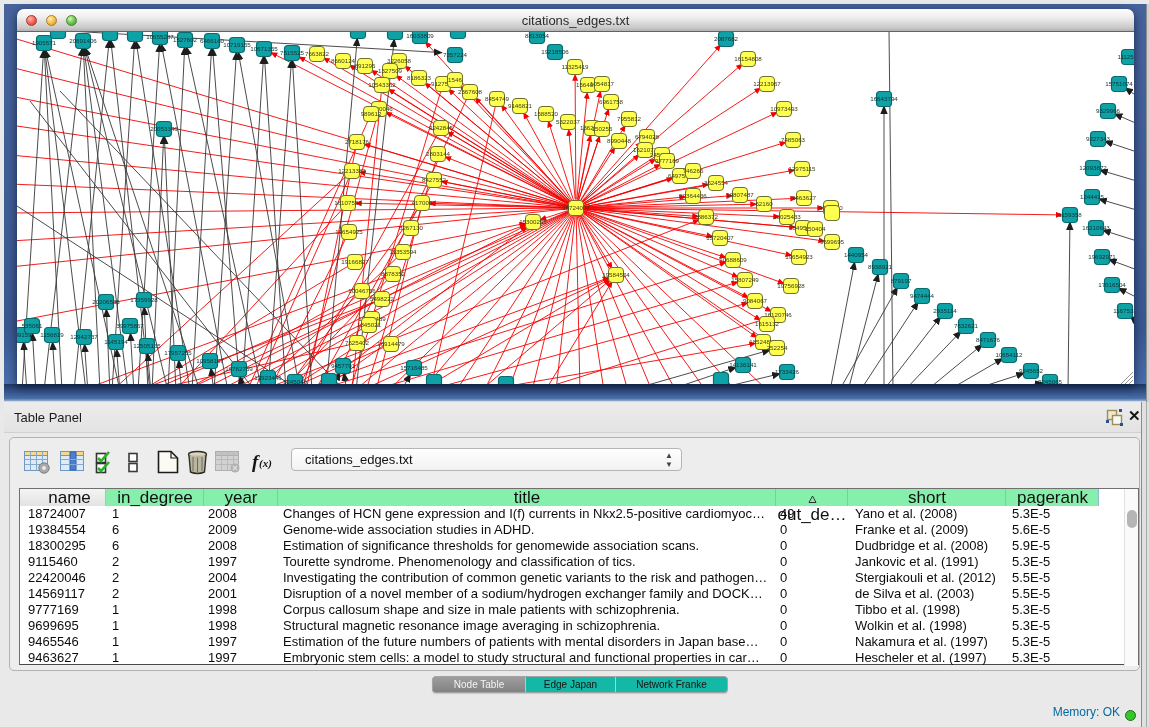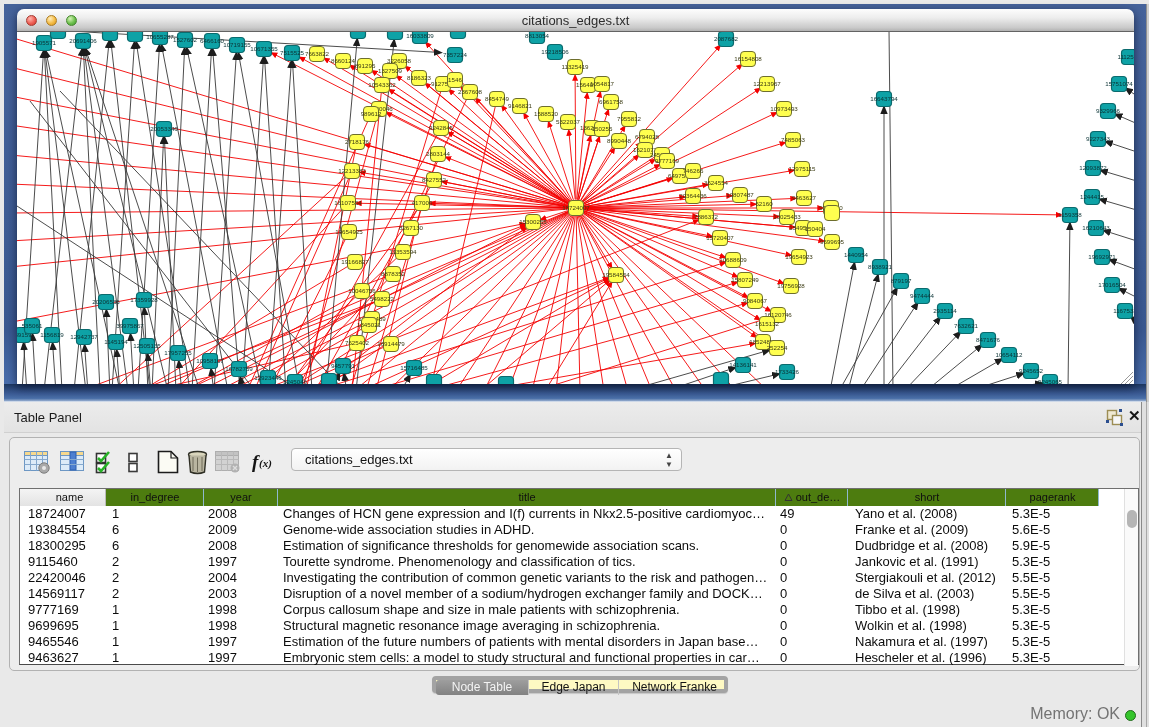--- a/index.html
+++ b/index.html
@@ -15,39 +15,39 @@
 #tpanel{position:absolute;left:4px;top:402px;width:1141px;height:354px;background:#e9e9e9}
 #tphead{position:absolute;left:0;top:0;width:100%;height:31px;background:linear-gradient(#ececec,#e3e3e3);border-bottom:1px solid #d0d0d0}
 #tptitle{position:absolute;left:10px;top:8px;font-size:13px;color:#1c1c1c}
 #fl{position:absolute;left:1102px;top:7px}
 #xx{position:absolute;left:1124px;top:5px;font-size:15px;font-weight:bold;color:#151515}
 #container{position:absolute;left:5px;top:35px;width:1131px;height:234px;background:#ededed;border:1px solid #b2b2b2;border-radius:5px}
 .ticon{position:absolute;top:48px}
 #combo{position:absolute;left:287px;top:46px;width:391px;height:23px;background:linear-gradient(#ffffff,#f2f2f2);border:1px solid #b5b5b5;border-radius:4px;font-size:13px;color:#111;line-height:21px;padding-left:13px}
 #combo .arr{position:absolute;right:8px;top:2px;font-size:8px;color:#444;line-height:9px}
 #tbl{position:absolute;left:15px;top:86px;width:1120px;height:177px;background:#fff;border:1px solid #6f6f6f;border-bottom:1px solid #4a4a4a}
-#thead{position:absolute;left:0;top:0;width:1079px;height:17px;background:#4d7c0f;font-size:11px;color:#101010}
+#thead{position:absolute;left:0;top:0;width:1079px;height:17px;background:#86efac;font-size:17px;color:#101010}
 #thead div{position:absolute;top:0;height:17px;line-height:17px;text-align:center;border-right:1px solid #8fb9cf}
 #th0{left:0;width:86px;background:linear-gradient(#f4f4f4,#e3e3e3);border-right:1px solid #bbb!important;padding-left:14px}
 #th1{left:87px;width:97px}#th2{left:185px;width:73px}#th3{left:259px;width:497px}
 #th4{left:757px;width:71px}#th5{left:829px;width:157px}#th6{left:987px;width:92px}
 #tbody{position:absolute;left:0;top:17px;width:1079px;height:160px;overflow:hidden;font-size:13px;color:#0c0c0c}
 .tr{position:relative;height:16px;line-height:16px;white-space:nowrap}
 .tr div{position:absolute;top:0;height:16px;overflow:hidden}
 .c0{left:8px;width:78px}.c1{left:92px;width:90px}.c2{left:188px;width:70px}
 .c3{left:263px;width:492px}.c4{left:760px;width:66px}.c5{left:835px;width:150px}
 .c6{left:992px;width:86px}
 #vsb{position:absolute;left:1104px;top:0px;width:14px;height:177px;background:#fafafa;border-left:1px solid #e0e0e0}
 #vsbthumb{position:absolute;left:1.5px;top:21px;width:10px;height:18px;border-radius:5px;background:#b5b5b5}
-#tabs{position:absolute;left:428px;top:274px;width:296px;height:17px;background:#fef9c3;border:4px solid #a3a3a3;border-radius:4px;font-size:12px;box-shadow:0 1px 1px rgba(0,0,0,.15)}
+#tabs{position:absolute;left:428px;top:274px;width:296px;height:17px;background:#14b8a6;border:1px solid #a3a3a3;border-radius:4px;font-size:10px;box-shadow:0 1px 1px rgba(0,0,0,.15)}
 #tabs div{position:absolute;top:0;height:15px;line-height:15px;text-align:center;color:#141414}
 #tab0{left:0;width:92px;background:linear-gradient(#9e9e9e,#828282);color:#f4f4f4!important;border-radius:3px 0 0 3px}
 #tab1{left:92px;width:90px;border-left:1px solid #c4c4c4}
 #tab2{left:182px;width:112px;border-left:1px solid #c4c4c4}
-#mem{position:absolute;left:0;top:303px;width:1116px;text-align:right;font-size:16px;color:#737373}
+#mem{position:absolute;left:0;top:303px;width:1116px;text-align:right;font-size:12px;color:#0369a1}
 #memdot{position:absolute;left:1121px;top:308px;width:11px;height:11px;border-radius:50%;background:#35c52c;border:1.5px solid #216b1c}
 #rstrip-bot{position:absolute;left:1141px;top:402px;width:8px;height:325px;background:#e0e0e0;border-left:1px solid #8a8a8a}
 #rline2{position:absolute;left:1146px;top:402px;width:1px;height:325px;background:#a8a8a8}
 svg text{user-select:none}
 </style></head>
 <body>
 <div id="desktop"></div>
 <div style="position:absolute;left:4px;top:384px;width:1142px;height:18px;background:linear-gradient(180deg,#1d3760 0%,#2d4a7d 28%,#3c5c96 55%,#4a6fa8 80%,#93aacd 94%,#ffffff 100%)"></div>
 <div id="rstrip-top"></div>
 <div id="win">
@@ -686,21 +686,21 @@
           <div class="c1">2</div>
           <div class="c2">2004</div>
           <div class="c3">Investigating the contribution of common genetic variants to the risk and pathogen…</div>
           <div class="c4">0</div>
           <div class="c5">Stergiakouli et al. (2012)</div>
           <div class="c6">5.5E-5</div>
         </div>
 <div class="tr">
           <div class="c0">14569117</div>
           <div class="c1">2</div>
-          <div class="c2">2003</div>
+          <div class="c2">2001</div>
           <div class="c3">Disruption of a novel member of a sodium/hydrogen exchanger family and DOCK…</div>
           <div class="c4">0</div>
           <div class="c5">de Silva et al. (2003)</div>
           <div class="c6">5.5E-5</div>
         </div>
 <div class="tr">
           <div class="c0">9777169</div>
           <div class="c1">1</div>
           <div class="c2">1998</div>
           <div class="c3">Corpus callosum shape and size in male patients with schizophrenia.</div>
@@ -725,21 +725,21 @@
           <div class="c4">0</div>
           <div class="c5">Nakamura et al. (1997)</div>
           <div class="c6">5.3E-5</div>
         </div>
 <div class="tr">
           <div class="c0">9463627</div>
           <div class="c1">1</div>
           <div class="c2">1997</div>
           <div class="c3">Embryonic stem cells: a model to study structural and functional properties in car…</div>
           <div class="c4">0</div>
-          <div class="c5">Hescheler et al. (1996)</div>
+          <div class="c5">Hescheler et al. (1997)</div>
           <div class="c6">5.3E-5</div>
         </div>
     </div>
     <div id="vsb">
         <div id="vsbthumb"></div>
       </div>
   </div>
   <div id="tabs">
     <div id="tab0">Node Table</div>
       <div id="tab1">Edge Japan</div>

